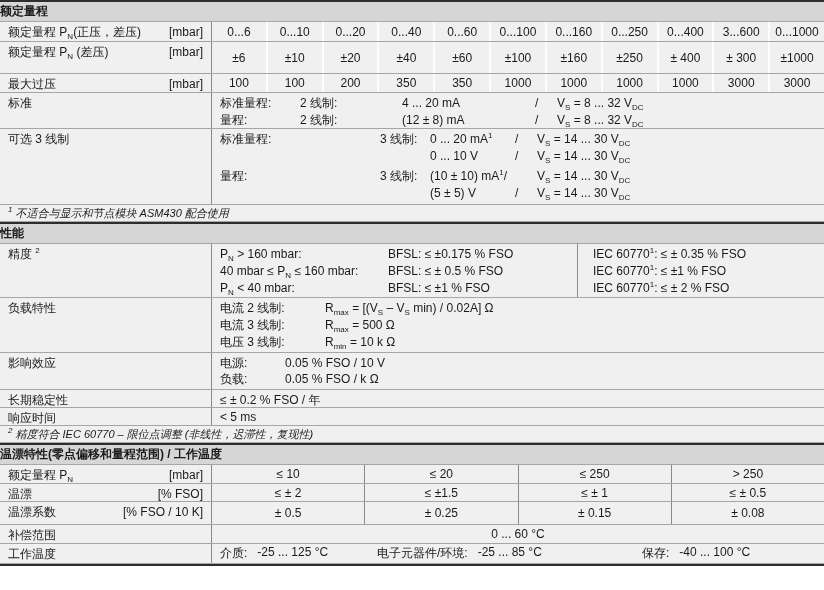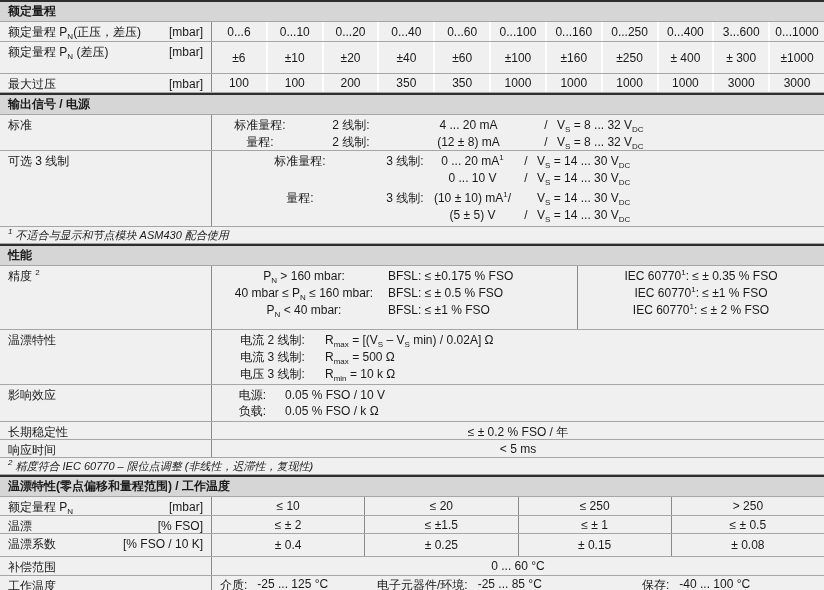--- a/index.html
+++ b/index.html
@@ -1,35 +1,35 @@
 <!DOCTYPE html>
 <html style="--page-bg: #ffffff; --cell-bg: #f0f0f0; --header-bg: #d6d6d6; --border-dark: #2d2d2d; --border-gray: #a6a6a6; --border-mid: #8a8a8a; --border-light: #fdfdfd; --text: #1a1a1a;"><head>
 <meta charset="utf-8">
 <style>
   html,body{margin:0;padding:0;background:#fff;}
   .sheet{width:824px;height:590px;background:var(--page-bg,#fff);overflow:hidden;
          font-family:"Liberation Sans","DejaVu Sans",sans-serif;font-size:12px;color:var(--text,#1a1a1a);}
   .sec-hdr{background:var(--header-bg,#d6d6d6);border-top:2px solid var(--border-dark,#2d2d2d);
            border-bottom:1px solid var(--border-gray,#a6a6a6);font-weight:bold;
-           padding:2px 8px;line-height:15px;box-sizing:border-box;height:22px;}
-  .row{display:flex;background:var(--cell-bg,#f0f0f0);border-bottom:1px solid var(--border-gray,#a6a6a6);box-sizing:border-box;text-align:center;}
+           padding:2px 0;line-height:15px;box-sizing:border-box;height:22px;}
+  .row{display:flex;background:var(--cell-bg,#f0f0f0);border-bottom:1px solid var(--border-gray,#a6a6a6);box-sizing:border-box;}
   .lbl{flex:0 0 212px;width:212px;box-sizing:border-box;border-right:1px solid var(--border-mid,#8a8a8a);
        padding:2px 8px;display:flex;justify-content:space-between;white-space:nowrap;overflow:hidden;line-height:16px;}
   .content{flex:1;padding:2px 8px;box-sizing:border-box;overflow:hidden;}
   .center{display:flex;align-items:center;justify-content:center;padding:0;}
   .vgrid{flex:1;display:flex;}
   .vcell{flex:1;display:flex;align-items:center;justify-content:center;
          border-left:2px solid var(--border-light,#fdfdfd);box-sizing:border-box;white-space:nowrap;}
   .vcell:first-child{border-left:none;}
   .tgrid .vcell{border-left:1px solid var(--border-mid,#8a8a8a);}
   .tgrid .vcell:first-child{border-left:none;}
   sub{font-size:8px;line-height:0;}
   sup{font-size:8px;line-height:0;}
   .h19{height:19px}.h20{height:20px}.h32{height:32px}.h36{height:36px}.h76{height:76px}
-  .h54{height:64px}.h55{height:55px}.h37{height:37px}.h18{height:18px}.h23{height:23px}
+  .h54{height:54px}.h55{height:55px}.h37{height:37px}.h18{height:18px}.h23{height:23px}
   .sig-line{display:flex;line-height:17px;white-space:nowrap;}
   .sig-line.gap{margin-top:3px;}
   .std .sig-name{flex:0 0 80px}.std .sig-wire{flex:0 0 102px}.std .sig-val{flex:0 0 133px}
   .opt .sig-name{flex:0 0 160px}.opt .sig-wire{flex:0 0 50px}.opt .sig-val{flex:0 0 85px}
   .sig-slash{flex:0 0 22px}
   .fn{font-style:italic;font-size:11px;padding:1px 8px;background:var(--cell-bg,#f0f0f0);
       border-bottom:1px solid var(--border-gray,#a6a6a6);line-height:15px;height:17px;box-sizing:border-box;}
   .acc-left{flex:0 0 353px;width:353px;box-sizing:border-box;padding:2px 8px;overflow:hidden;}
   .acc-right{flex:1;border-left:1px solid var(--border-mid,#8a8a8a);padding:2px 15px;box-sizing:border-box;overflow:hidden;margin-left:12px;}
   .acc-line{display:flex;line-height:17px;white-space:nowrap;}
@@ -104,21 +104,20 @@
       <div class="vcell">350</div>
       <div class="vcell">1000</div>
       <div class="vcell">1000</div>
       <div class="vcell">1000</div>
       <div class="vcell">1000</div>
       <div class="vcell">3000</div>
       <div class="vcell">3000</div>
     </div>
   </div>
 
-  <div class="sec-hdr">输出信号 / 电源</div>
 
   <div class="row h36 std">
     <div class="lbl">
       <span>标准</span>
     </div>
     <div class="content">
       <div class="sig-line">
         <span class="sig-name">标准量程:</span>
         <span class="sig-wire">2 线制:</span>
         <span class="sig-val">4 ... 20 mA</span>
@@ -195,21 +194,21 @@
     </div>
     <div class="acc-right">
       <div class="iec-line">IEC 60770<sup>1</sup>:  ≤ ± 0.35 % FSO</div>
       <div class="iec-line">IEC 60770<sup>1</sup>:  ≤ ±1 % FSO</div>
       <div class="iec-line">IEC 60770<sup>1</sup>:  ≤ ± 2 % FSO</div>
     </div>
   </div>
 
   <div class="row h55">
     <div class="lbl">
-      <span>温漂特性</span>
+      <span>负载特性</span>
     </div>
     <div class="content">
       <div class="load-line">
         <span class="load-name">电流 2 线制:</span>
         <span class="load-formula">R<sub>max</sub> = [(V<sub>S</sub> – V<sub>S</sub> min) / 0.02A] Ω</span>
       </div>
       <div class="load-line">
         <span class="load-name">电流 3 线制:</span>
         <span class="load-formula">R<sub>max</sub> = 500 Ω</span>
       </div>
@@ -279,21 +278,21 @@
       <div class="vcell">≤ ± 0.5</div>
     </div>
   </div>
 
   <div class="row h23">
     <div class="lbl">
       <span>温漂系数</span>
       <span class="unit">[% FSO / 10 K]</span>
     </div>
     <div class="vgrid tgrid">
-      <div class="vcell">± 0.4</div>
+      <div class="vcell">± 0.5</div>
       <div class="vcell">± 0.25</div>
       <div class="vcell">± 0.15</div>
       <div class="vcell">± 0.08</div>
     </div>
   </div>
 
   <div class="row h19">
     <div class="lbl">
       <span>补偿范围</span>
     </div>

